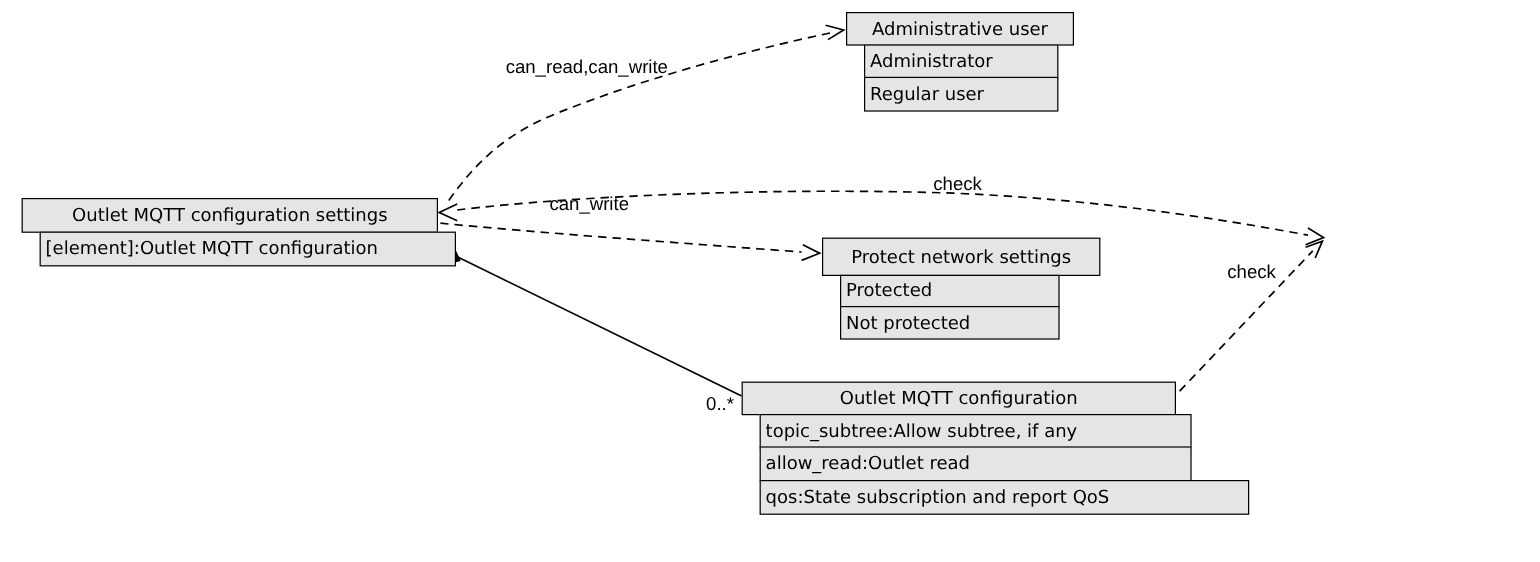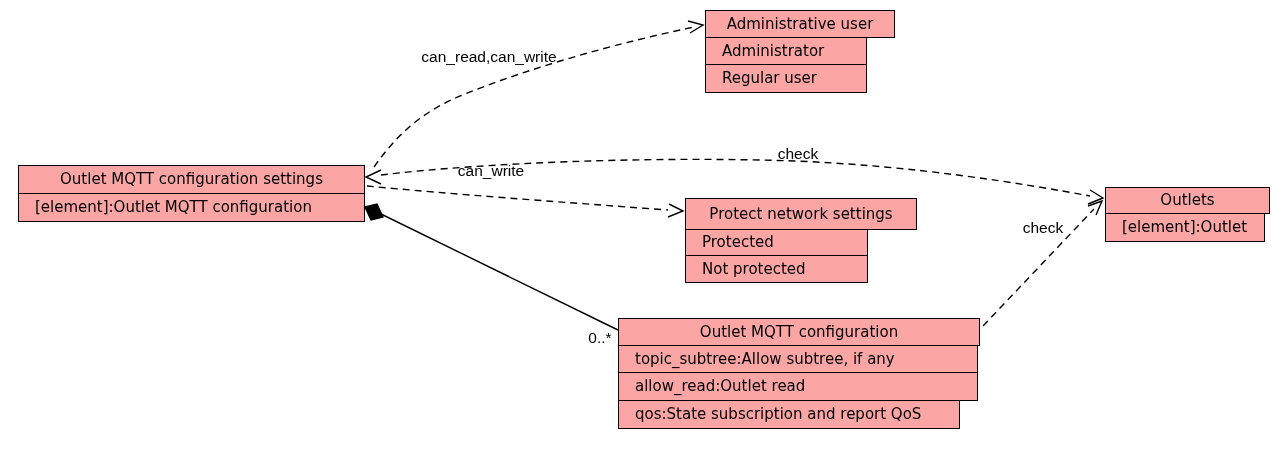--- a/index.html
+++ b/index.html
@@ -9,30 +9,30 @@
     background:#ffffff;
     font-family:"DejaVu Sans", sans-serif;
     color:#000000;
     overflow:hidden;
   }
   #edges{position:absolute;left:0;top:0;z-index:1;}
   .node{position:absolute;z-index:2;}
   .cell{
     box-sizing:border-box;
     border:1.5px solid #000000;
-    background:#fca5a5;
+    background:#e5e5e5;
     display:flex;
     align-items:center;
     font-size:15px;
     line-height:1;
     white-space:nowrap;
     overflow:hidden;
   }
   .cell.head{justify-content:center;font-size:15px;padding:0 3px;}
-  .cell.attr{justify-content:flex-start;padding:0 16px;margin-top:-1.5px;}
+  .cell.attr{justify-content:flex-start;padding:0 4px;margin-top:-1.5px;margin-left:15px;}
   .edge-label{
     position:absolute;z-index:3;
     transform:translate(-50%,-50%);
     font-family:Liberation Sans, sans-serif;
     font-size:15.5px;
     white-space:nowrap;
   }
   path,polyline,polygon{shape-rendering:auto;}
 </style>
 </head>
@@ -71,30 +71,26 @@
     <div class="cell attr" style="width:162px;height:29px">Administrator</div>
     <div class="cell attr" style="width:162px;height:29px">Regular user</div>
   </div>
 
   <div class="node" style="left:685px;top:198px">
     <div class="cell head" style="width:232px;height:32px">Protect network settings</div>
     <div class="cell attr" style="width:183px;height:28px">Protected</div>
     <div class="cell attr" style="width:183px;height:28px">Not protected</div>
   </div>
 
-  <div class="node" style="left:1105px;top:187px">
-    <div class="cell head" style="width:165px;height:27px">Outlets</div>
-    <div class="cell attr" style="width:160px;height:29px">[element]:Outlet</div>
-  </div>
 
   <div class="node" style="left:618px;top:318px">
     <div class="cell head" style="width:362px;height:28px">Outlet MQTT configuration</div>
     <div class="cell attr" style="width:360px;height:29px">topic_subtree:Allow subtree, if any</div>
     <div class="cell attr" style="width:360px;height:29px">allow_read:Outlet read</div>
-    <div class="cell attr" style="width:342px;height:29px">qos:State subscription and report QoS</div>
+    <div class="cell attr" style="width:408px;height:29px">qos:State subscription and report QoS</div>
   </div>
 
   <div class="edge-label" style="left:489px;top:57px">can_read,can_write</div>
   <div class="edge-label" style="left:798px;top:154px">check</div>
   <div class="edge-label" style="left:491px;top:171px">can_write</div>
   <div class="edge-label" style="left:1043px;top:228px">check</div>
   <div class="edge-label" style="left:600px;top:338px">0..*</div>
 
 </div>
 

